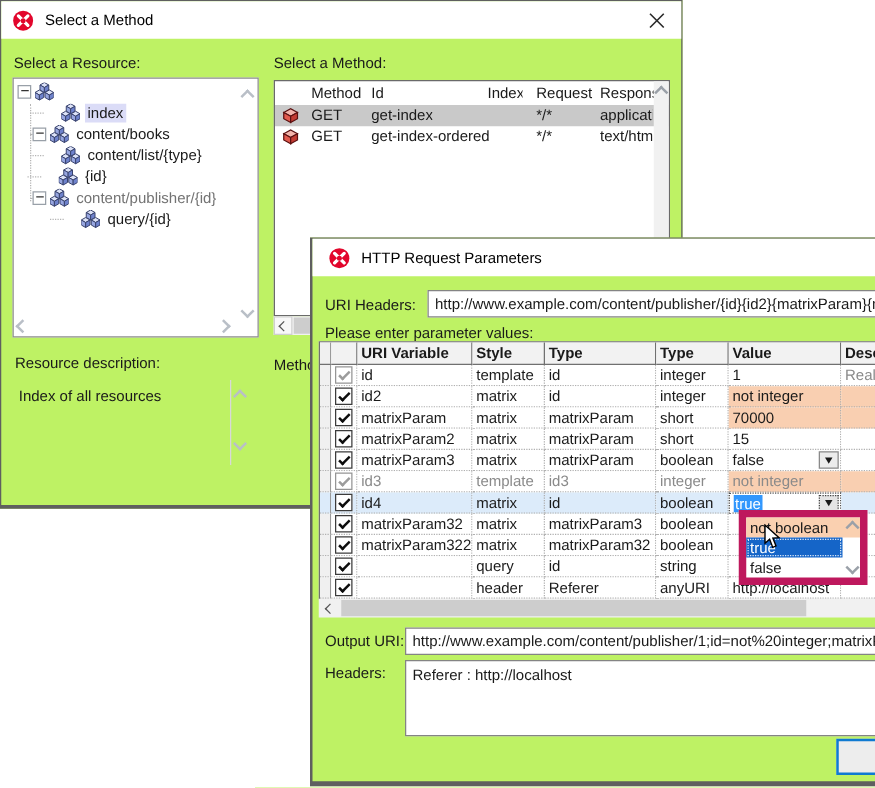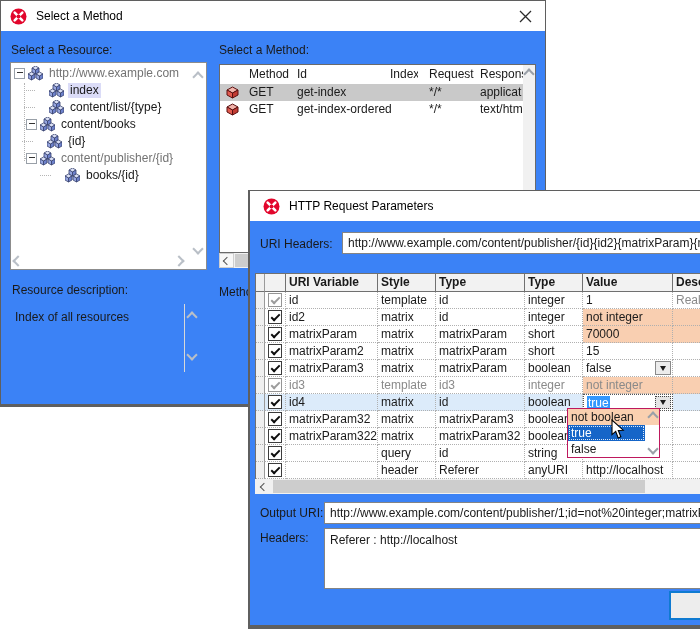--- a/index.html
+++ b/index.html
@@ -1,20 +1,20 @@
 <!DOCTYPE html>
 <html><head>
 <meta charset="utf-8">
 <style>
   html,body{margin:0;padding:0}
   body{width:700px;height:630px;position:relative;overflow:hidden;background:#ffffff;
        font-family:"Liberation Sans","DejaVu Sans",sans-serif;font-size:12px;color:#1a1a1a;
        -webkit-font-smoothing:antialiased}
   .abs{position:absolute}
-  .dlg{position:absolute;background:#3b82f6;border:1px solid #5f5f5f}
+  .dlg{position:absolute;background:#bef264;border:1px solid #5f5f5f}
   .titlebar{height:30px;background:#ffffff;display:flex;align-items:center;padding-left:9px}
   .titletext{margin-left:9px;color:#000}
   
   #dlg1{left:0;top:0;width:544px;height:403px;border-bottom-width:3px}
   .treebox{position:absolute;left:9px;top:61px;width:195px;height:206px;background:#fff;border:1px solid #8c8c8c;overflow:hidden}
   .trow{position:relative;height:17px;display:flex;align-items:center;white-space:nowrap}
   .trows{position:absolute;left:0;top:2px;right:0}
   .stub{width:11px;height:0;border-bottom:1px dotted #b5b5b5;flex:none}
   .sp11{width:11px;flex:none}
   .expander{width:9px;height:9px;border:1px solid #99a0a8;background:#fff;position:relative;flex:none}
@@ -63,21 +63,21 @@
   .cbx{width:12px;height:12px;border:1px solid #3c3c3c;background:#fff;display:flex;align-items:center;justify-content:center}
   .ck{width:7px;height:3px;border-left:2px solid #0d0d0d;border-bottom:2px solid #0d0d0d;transform:rotate(-45deg);margin-bottom:2px}
   .dis .cbx{border-color:#959595}.dis .ck{border-color:#9c9c9c}
   .tri{width:0;height:0;border-left:3.5px solid transparent;border-right:3.5px solid transparent;border-top:5px solid #1a1a1a}
   .cmbtn{position:absolute;right:1px;top:1px;bottom:1px;width:16px;background:#ececec;border:1px solid #8a8a8a;
          box-sizing:border-box;display:flex;align-items:center;justify-content:center}
   .cmbtn.focus{border:1px dotted #444;background:#e4e4e4}
   .combocell{border:1px dotted #555;margin:0;}
   .selblue{background:#3297fd;color:#fff;padding:0 1px}
   
-  .popup{position:absolute;left:317px;top:217px;width:91px;background:#fff;border:1px solid #be185d;z-index:30}
+  .popup{position:absolute;left:341px;top:217px;width:91px;background:#fff;border:6px solid #be185d;z-index:30}
   .pitem{height:16px;line-height:16px;padding-left:3px;white-space:nowrap;overflow:hidden}
   .pitem.peachbg{background:#fad0b0}
   .pitem.selected{background:#1565c8;color:#fff;outline:1px dotted rgba(255,255,255,.85);outline-offset:-2px;width:74px}
   .pitem.plain{width:74px}
   .pscroll{position:absolute;right:0;top:1px;bottom:1px;width:13px;display:flex;flex-direction:column;
            justify-content:space-between;align-items:center;padding:3px 0;box-sizing:border-box}
   .okbtn{position:absolute;left:419px;top:400px;width:60px;height:25px;background:#ededed;border:2px solid #0f7ad1}
   .xicon{display:block}
   #cursor{position:absolute;left:611px;top:419px;z-index:60}
 </style>
@@ -120,21 +120,20 @@
                 <polygon points="0,2 3.5,4 3.5,8 0,6" fill="#97a6e0" stroke="#39436e" stroke-width="0.8"></polygon>
                 <polygon points="3.5,4 7,2 7,6 3.5,8" fill="#6e82cc" stroke="#39436e" stroke-width="0.8"></polygon>
               </g>
               <g transform="translate(8,6)">
                 <polygon points="0,2 3.5,0 7,2 3.5,4" fill="#dce2f7" stroke="#39436e" stroke-width="0.8"></polygon>
                 <polygon points="0,2 3.5,4 3.5,8 0,6" fill="#97a6e0" stroke="#39436e" stroke-width="0.8"></polygon>
                 <polygon points="3.5,4 7,2 7,6 3.5,8" fill="#6e82cc" stroke="#39436e" stroke-width="0.8"></polygon>
               </g>
             </svg>
           </span>
-        <span class="tlabel gray">http://www.example.com</span>
       </div>
       <div class="trow" style="padding-left:13px">
         <span class="stub"></span>
           <span class="sp11"></span>
         <span class="ticon">
             <svg width="15" height="15" viewBox="0 0 15 15">
               <g transform="translate(4,0)">
                 <polygon points="0,2 3.5,0 7,2 3.5,4" fill="#dce2f7" stroke="#39436e" stroke-width="0.8"></polygon>
                 <polygon points="0,2 3.5,4 3.5,8 0,6" fill="#97a6e0" stroke="#39436e" stroke-width="0.8"></polygon>
                 <polygon points="3.5,4 7,2 7,6 3.5,8" fill="#6e82cc" stroke="#39436e" stroke-width="0.8"></polygon>
@@ -147,20 +146,44 @@
               <g transform="translate(8,6)">
                 <polygon points="0,2 3.5,0 7,2 3.5,4" fill="#dce2f7" stroke="#39436e" stroke-width="0.8"></polygon>
                 <polygon points="0,2 3.5,4 3.5,8 0,6" fill="#97a6e0" stroke="#39436e" stroke-width="0.8"></polygon>
                 <polygon points="3.5,4 7,2 7,6 3.5,8" fill="#6e82cc" stroke="#39436e" stroke-width="0.8"></polygon>
               </g>
             </svg>
           </span>
         <span class="tlabel tsel">index</span>
       </div>
       <div class="trow" style="padding-left:13px">
+        <span class="stub" style="width:2px"></span>
+        <span class="expander"></span>
+        <span class="ticon">
+            <svg width="15" height="15" viewBox="0 0 15 15">
+              <g transform="translate(4,0)">
+                <polygon points="0,2 3.5,0 7,2 3.5,4" fill="#dce2f7" stroke="#39436e" stroke-width="0.8"></polygon>
+                <polygon points="0,2 3.5,4 3.5,8 0,6" fill="#97a6e0" stroke="#39436e" stroke-width="0.8"></polygon>
+                <polygon points="3.5,4 7,2 7,6 3.5,8" fill="#6e82cc" stroke="#39436e" stroke-width="0.8"></polygon>
+              </g>
+              <g transform="translate(0,6)">
+                <polygon points="0,2 3.5,0 7,2 3.5,4" fill="#dce2f7" stroke="#39436e" stroke-width="0.8"></polygon>
+                <polygon points="0,2 3.5,4 3.5,8 0,6" fill="#97a6e0" stroke="#39436e" stroke-width="0.8"></polygon>
+                <polygon points="3.5,4 7,2 7,6 3.5,8" fill="#6e82cc" stroke="#39436e" stroke-width="0.8"></polygon>
+              </g>
+              <g transform="translate(8,6)">
+                <polygon points="0,2 3.5,0 7,2 3.5,4" fill="#dce2f7" stroke="#39436e" stroke-width="0.8"></polygon>
+                <polygon points="0,2 3.5,4 3.5,8 0,6" fill="#97a6e0" stroke="#39436e" stroke-width="0.8"></polygon>
+                <polygon points="3.5,4 7,2 7,6 3.5,8" fill="#6e82cc" stroke="#39436e" stroke-width="0.8"></polygon>
+              </g>
+            </svg>
+          </span>
+        <span class="tlabel">content/books</span>
+      </div>
+      <div class="trow" style="padding-left:13px">
         <span class="stub"></span>
           <span class="sp11"></span>
         <span class="ticon">
             <svg width="15" height="15" viewBox="0 0 15 15">
               <g transform="translate(4,0)">
                 <polygon points="0,2 3.5,0 7,2 3.5,4" fill="#dce2f7" stroke="#39436e" stroke-width="0.8"></polygon>
                 <polygon points="0,2 3.5,4 3.5,8 0,6" fill="#97a6e0" stroke="#39436e" stroke-width="0.8"></polygon>
                 <polygon points="3.5,4 7,2 7,6 3.5,8" fill="#6e82cc" stroke="#39436e" stroke-width="0.8"></polygon>
               </g>
               <g transform="translate(0,6)">
@@ -169,20 +192,44 @@
                 <polygon points="3.5,4 7,2 7,6 3.5,8" fill="#6e82cc" stroke="#39436e" stroke-width="0.8"></polygon>
               </g>
               <g transform="translate(8,6)">
                 <polygon points="0,2 3.5,0 7,2 3.5,4" fill="#dce2f7" stroke="#39436e" stroke-width="0.8"></polygon>
                 <polygon points="0,2 3.5,4 3.5,8 0,6" fill="#97a6e0" stroke="#39436e" stroke-width="0.8"></polygon>
                 <polygon points="3.5,4 7,2 7,6 3.5,8" fill="#6e82cc" stroke="#39436e" stroke-width="0.8"></polygon>
               </g>
             </svg>
           </span>
         <span class="tlabel">content/list/{type}</span>
+      </div>
+      <div class="trow" style="padding-left:11px">
+        <span class="stub"></span>
+          <span class="sp11"></span>
+        <span class="ticon">
+            <svg width="15" height="15" viewBox="0 0 15 15">
+              <g transform="translate(4,0)">
+                <polygon points="0,2 3.5,0 7,2 3.5,4" fill="#dce2f7" stroke="#39436e" stroke-width="0.8"></polygon>
+                <polygon points="0,2 3.5,4 3.5,8 0,6" fill="#97a6e0" stroke="#39436e" stroke-width="0.8"></polygon>
+                <polygon points="3.5,4 7,2 7,6 3.5,8" fill="#6e82cc" stroke="#39436e" stroke-width="0.8"></polygon>
+              </g>
+              <g transform="translate(0,6)">
+                <polygon points="0,2 3.5,0 7,2 3.5,4" fill="#dce2f7" stroke="#39436e" stroke-width="0.8"></polygon>
+                <polygon points="0,2 3.5,4 3.5,8 0,6" fill="#97a6e0" stroke="#39436e" stroke-width="0.8"></polygon>
+                <polygon points="3.5,4 7,2 7,6 3.5,8" fill="#6e82cc" stroke="#39436e" stroke-width="0.8"></polygon>
+              </g>
+              <g transform="translate(8,6)">
+                <polygon points="0,2 3.5,0 7,2 3.5,4" fill="#dce2f7" stroke="#39436e" stroke-width="0.8"></polygon>
+                <polygon points="0,2 3.5,4 3.5,8 0,6" fill="#97a6e0" stroke="#39436e" stroke-width="0.8"></polygon>
+                <polygon points="3.5,4 7,2 7,6 3.5,8" fill="#6e82cc" stroke="#39436e" stroke-width="0.8"></polygon>
+              </g>
+            </svg>
+          </span>
+        <span class="tlabel">{id}</span>
       </div>
       <div class="trow" style="padding-left:13px">
         <span class="stub" style="width:2px"></span>
         <span class="expander"></span>
         <span class="ticon">
             <svg width="15" height="15" viewBox="0 0 15 15">
               <g transform="translate(4,0)">
                 <polygon points="0,2 3.5,0 7,2 3.5,4" fill="#dce2f7" stroke="#39436e" stroke-width="0.8"></polygon>
                 <polygon points="0,2 3.5,4 3.5,8 0,6" fill="#97a6e0" stroke="#39436e" stroke-width="0.8"></polygon>
                 <polygon points="3.5,4 7,2 7,6 3.5,8" fill="#6e82cc" stroke="#39436e" stroke-width="0.8"></polygon>
@@ -192,68 +239,20 @@
                 <polygon points="0,2 3.5,4 3.5,8 0,6" fill="#97a6e0" stroke="#39436e" stroke-width="0.8"></polygon>
                 <polygon points="3.5,4 7,2 7,6 3.5,8" fill="#6e82cc" stroke="#39436e" stroke-width="0.8"></polygon>
               </g>
               <g transform="translate(8,6)">
                 <polygon points="0,2 3.5,0 7,2 3.5,4" fill="#dce2f7" stroke="#39436e" stroke-width="0.8"></polygon>
                 <polygon points="0,2 3.5,4 3.5,8 0,6" fill="#97a6e0" stroke="#39436e" stroke-width="0.8"></polygon>
                 <polygon points="3.5,4 7,2 7,6 3.5,8" fill="#6e82cc" stroke="#39436e" stroke-width="0.8"></polygon>
               </g>
             </svg>
           </span>
-        <span class="tlabel">content/books</span>
-      </div>
-      <div class="trow" style="padding-left:11px">
-        <span class="stub"></span>
-          <span class="sp11"></span>
-        <span class="ticon">
-            <svg width="15" height="15" viewBox="0 0 15 15">
-              <g transform="translate(4,0)">
-                <polygon points="0,2 3.5,0 7,2 3.5,4" fill="#dce2f7" stroke="#39436e" stroke-width="0.8"></polygon>
-                <polygon points="0,2 3.5,4 3.5,8 0,6" fill="#97a6e0" stroke="#39436e" stroke-width="0.8"></polygon>
-                <polygon points="3.5,4 7,2 7,6 3.5,8" fill="#6e82cc" stroke="#39436e" stroke-width="0.8"></polygon>
-              </g>
-              <g transform="translate(0,6)">
-                <polygon points="0,2 3.5,0 7,2 3.5,4" fill="#dce2f7" stroke="#39436e" stroke-width="0.8"></polygon>
-                <polygon points="0,2 3.5,4 3.5,8 0,6" fill="#97a6e0" stroke="#39436e" stroke-width="0.8"></polygon>
-                <polygon points="3.5,4 7,2 7,6 3.5,8" fill="#6e82cc" stroke="#39436e" stroke-width="0.8"></polygon>
-              </g>
-              <g transform="translate(8,6)">
-                <polygon points="0,2 3.5,0 7,2 3.5,4" fill="#dce2f7" stroke="#39436e" stroke-width="0.8"></polygon>
-                <polygon points="0,2 3.5,4 3.5,8 0,6" fill="#97a6e0" stroke="#39436e" stroke-width="0.8"></polygon>
-                <polygon points="3.5,4 7,2 7,6 3.5,8" fill="#6e82cc" stroke="#39436e" stroke-width="0.8"></polygon>
-              </g>
-            </svg>
-          </span>
-        <span class="tlabel">{id}</span>
-      </div>
-      <div class="trow" style="padding-left:13px">
-        <span class="stub" style="width:2px"></span>
-        <span class="expander"></span>
-        <span class="ticon">
-            <svg width="15" height="15" viewBox="0 0 15 15">
-              <g transform="translate(4,0)">
-                <polygon points="0,2 3.5,0 7,2 3.5,4" fill="#dce2f7" stroke="#39436e" stroke-width="0.8"></polygon>
-                <polygon points="0,2 3.5,4 3.5,8 0,6" fill="#97a6e0" stroke="#39436e" stroke-width="0.8"></polygon>
-                <polygon points="3.5,4 7,2 7,6 3.5,8" fill="#6e82cc" stroke="#39436e" stroke-width="0.8"></polygon>
-              </g>
-              <g transform="translate(0,6)">
-                <polygon points="0,2 3.5,0 7,2 3.5,4" fill="#dce2f7" stroke="#39436e" stroke-width="0.8"></polygon>
-                <polygon points="0,2 3.5,4 3.5,8 0,6" fill="#97a6e0" stroke="#39436e" stroke-width="0.8"></polygon>
-                <polygon points="3.5,4 7,2 7,6 3.5,8" fill="#6e82cc" stroke="#39436e" stroke-width="0.8"></polygon>
-              </g>
-              <g transform="translate(8,6)">
-                <polygon points="0,2 3.5,0 7,2 3.5,4" fill="#dce2f7" stroke="#39436e" stroke-width="0.8"></polygon>
-                <polygon points="0,2 3.5,4 3.5,8 0,6" fill="#97a6e0" stroke="#39436e" stroke-width="0.8"></polygon>
-                <polygon points="3.5,4 7,2 7,6 3.5,8" fill="#6e82cc" stroke="#39436e" stroke-width="0.8"></polygon>
-              </g>
-            </svg>
-          </span>
         <span class="tlabel gray">content/publisher/{id}</span>
       </div>
       <div class="trow" style="padding-left:29px">
         <span class="stub"></span>
           <span class="sp11"></span>
         <span class="ticon">
             <svg width="15" height="15" viewBox="0 0 15 15">
               <g transform="translate(4,0)">
                 <polygon points="0,2 3.5,0 7,2 3.5,4" fill="#dce2f7" stroke="#39436e" stroke-width="0.8"></polygon>
                 <polygon points="0,2 3.5,4 3.5,8 0,6" fill="#97a6e0" stroke="#39436e" stroke-width="0.8"></polygon>
@@ -264,21 +263,21 @@
                 <polygon points="0,2 3.5,4 3.5,8 0,6" fill="#97a6e0" stroke="#39436e" stroke-width="0.8"></polygon>
                 <polygon points="3.5,4 7,2 7,6 3.5,8" fill="#6e82cc" stroke="#39436e" stroke-width="0.8"></polygon>
               </g>
               <g transform="translate(8,6)">
                 <polygon points="0,2 3.5,0 7,2 3.5,4" fill="#dce2f7" stroke="#39436e" stroke-width="0.8"></polygon>
                 <polygon points="0,2 3.5,4 3.5,8 0,6" fill="#97a6e0" stroke="#39436e" stroke-width="0.8"></polygon>
                 <polygon points="3.5,4 7,2 7,6 3.5,8" fill="#6e82cc" stroke="#39436e" stroke-width="0.8"></polygon>
               </g>
             </svg>
           </span>
-        <span class="tlabel">books/{id}</span>
+        <span class="tlabel">query/{id}</span>
       </div>
     </div>
     <span class="chv up abs" style="right:4px;top:10px"></span>
     <span class="chv down abs" style="right:4px;top:182px"></span>
   </div>
 
   <span class="chv left abs" style="left:13px;top:256px"></span>
   <span class="chv right abs" style="left:174px;top:256px"></span>
 
   <div class="lbl" style="left:218px;top:42px">Select a Method:</div>
@@ -341,20 +340,21 @@
           <path d="M4.7,4.7 L12.3,12.3 M12.3,4.7 L4.7,12.3" stroke="#ffffff" stroke-width="2.6" stroke-linecap="round"></path>
           <circle cx="8.5" cy="8.5" r="2" fill="#e2062c"></circle>
         </svg>
       </span>
     <span class="titletext">HTTP Request Parameters</span>
   </div>
 
   <div class="lbl" style="left:10px;top:46px">URI Headers:</div>
   <div class="field" style="left:92px;top:41px;width:374px;height:20px">http://www.example.com/content/publisher/{id}{id2}{matrixParam}{matri</div>
 
+  <div class="lbl" style="left:10px;top:68px">Please enter parameter values:</div>
 
   <div class="grid">
     <div class="ghead">
       <div class="hc crh" style="background:#f0f0f0"></div>
       <div class="hc ccb"></div>
       <div class="hc cu">URI Variable</div>
       <div class="hc cs">Style</div>
       <div class="hc cn">Type</div>
       <div class="hc ct">Type</div>
       <div class="hc cv">Value</div>

